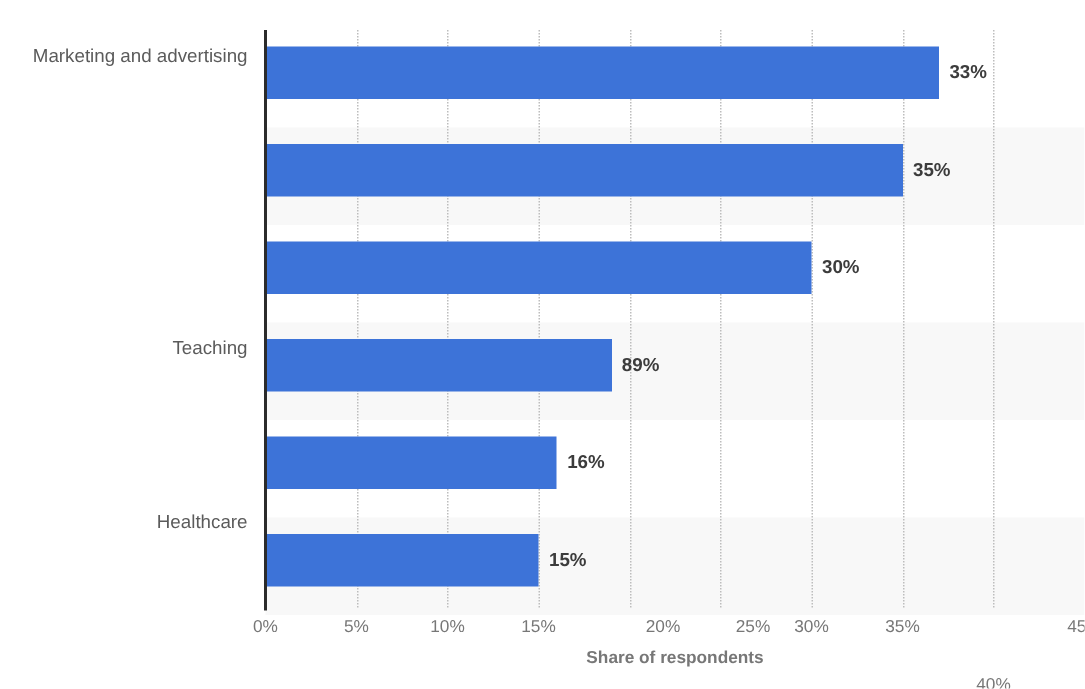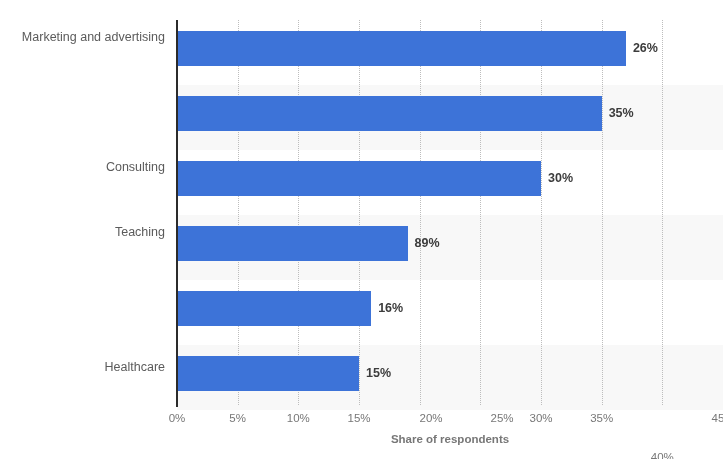--- a/index.html
+++ b/index.html
@@ -127,23 +127,22 @@
     font-weight: bold;
   }
 </style>
 </head>
 <body>
 
 <div id="chart-root">
 
   <div id="category-axis">
     <div class="cat-label" style="top:0px;">Marketing and advertising</div>
-    <div class="cat-label" style="top:130px;">Consulting</div>
     <div class="cat-label" style="top:195px;">Teaching</div>
-    <div class="cat-label" style="top:330px;">Healthcare</div>
+    <div class="cat-label" style="top:311px;">Healthcare</div>
   </div>
 
   <div id="plot-area">
     <div id="bands-layer">
         <div class="row-band plain" style="top: 0px;"></div>
         <div class="row-band shaded" style="top: 65px;"></div>
         <div class="row-band plain" style="top: 130px;"></div>
         <div class="row-band shaded" style="top: 195px;"></div>
         <div class="row-band plain" style="top: 260px;"></div>
         <div class="row-band shaded" style="top: 325px;"></div>
@@ -153,21 +152,21 @@
         <div class="gridline" style="left: 121.333px;"></div>
         <div class="gridline" style="left: 182px;"></div>
         <div class="gridline" style="left: 242.667px;"></div>
         <div class="gridline" style="left: 303.333px;"></div>
         <div class="gridline" style="left: 364px;"></div>
         <div class="gridline" style="left: 424.667px;"></div>
         <div class="gridline" style="left: 485.333px;"></div>
       </div>
     <div id="bars-layer">
         <div class="bar" title="Marketing and advertising: 37%" style="left: 0px; top: 11px; width: 448.933px; background: rgb(61, 115, 216);"></div>
-        <div class="value-label" style="left: 455.933px; top: 11px;">26%</div>
+        <div class="value-label" style="left: 455.933px; top: 11px;">33%</div>
         <div class="bar" title="Technology: 35%" style="left: 0px; top: 76px; width: 424.667px; background: rgb(61, 115, 216);"></div>
         <div class="value-label" style="left: 431.667px; top: 76px;">35%</div>
         <div class="bar" title="Consulting: 30%" style="left: 0px; top: 141px; width: 364px; background: rgb(61, 115, 216);"></div>
         <div class="value-label" style="left: 371px; top: 141px;">30%</div>
         <div class="bar" title="Teaching: 19%" style="left: 0px; top: 206px; width: 230.533px; background: rgb(61, 115, 216);"></div>
         <div class="value-label" style="left: 237.533px; top: 206px;">89%</div>
         <div class="bar" title="Accounting: 16%" style="left: 0px; top: 271px; width: 194.133px; background: rgb(61, 115, 216);"></div>
         <div class="value-label" style="left: 201.133px; top: 271px; text-align: center;">16%</div>
         <div class="bar" title="Healthcare: 15%" style="left: 0px; top: 336px; width: 182px; background: rgb(61, 115, 216);"></div>
         <div class="value-label" style="left: 189px; top: 336px;">15%</div>
@@ -175,21 +174,21 @@
   </div>
 
   <div id="y-axis-line"></div>
 
   <div id="x-axis">
     <div id="ticks-layer">
         <div class="tick-label" style="left: 177px;">0%</div>
         <div class="tick-label" style="left: 237.667px;">5%</div>
         <div class="tick-label" style="left: 298.333px;">10%</div>
         <div class="tick-label" style="left: 359px;">15%</div>
-        <div class="tick-label" style="left: 431px;">20%</div>
+        <div class="tick-label" style="left: 442px;">20%</div>
         <div class="tick-label" style="left: 502px;">25%</div>
         <div class="tick-label" style="left: 541px;">30%</div>
         <div class="tick-label" style="left: 601.667px;">35%</div>
         <div class="tick-label" style="left: 662.333px; margin-top: 39px;">40%</div>
         <div class="tick-label" style="left: 723px;">45%</div>
       </div>
     <div id="x-axis-title">Share of respondents</div>
   </div>
 
 </div>

